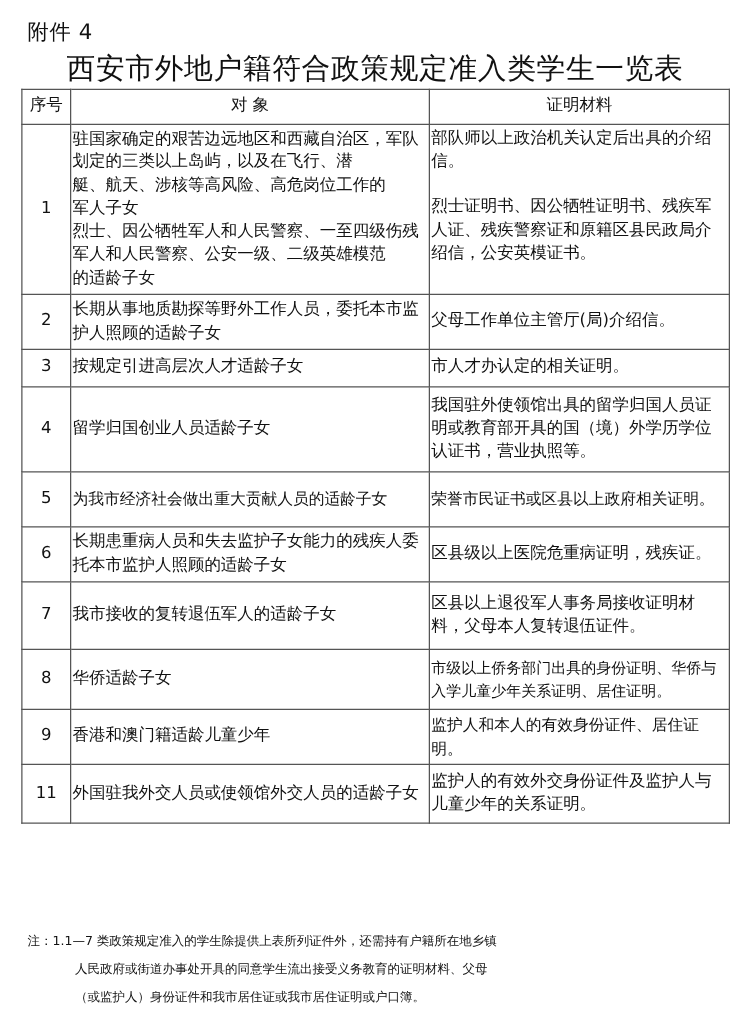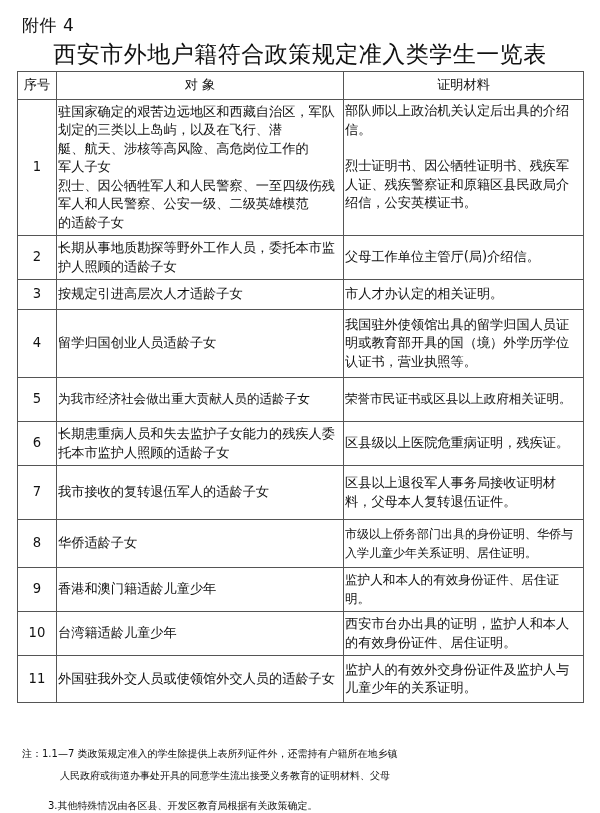--- a/index.html
+++ b/index.html
@@ -90,30 +90,26 @@
     <tr style="height:48px;">
       <td class="num">8</td>
       <td class="obj">华侨适龄子女</td>
       <td class="doc" style="font-size:12px;">市级以上侨务部门出具的身份证明、华侨与入学儿童少年关系证明、居住证明。</td>
     </tr>
     <tr style="height:44px;">
       <td class="num">9</td>
       <td class="obj">香港和澳门籍适龄儿童少年</td>
       <td class="doc" style="font-size:12.6px;">监护人和本人的有效身份证件、居住证明。</td>
     </tr>
-    <tr style="height:44px;">
-      <td class="num">10</td>
-      <td class="obj">台湾籍适龄儿童少年</td>
-      <td class="doc">西安市台办出具的证明，监护人和本人的有效身份证件、居住证明。</td>
-    </tr>
     <tr style="height:47px;">
       <td class="num">11</td>
       <td class="obj">外国驻我外交人员或使领馆外交人员的适龄子女</td>
       <td class="doc">监护人的有效外交身份证件及监护人与儿童少年的关系证明。</td>
     </tr>
   </tbody>
 </table>
 
 <div class="note">
   <span class="first">注：1.1—7 类政策规定准入的学生除提供上表所列证件外，还需持有户籍所在地乡镇</span>
   <span class="indent">人民政府或街道办事处开具的同意学生流出接受义务教育的证明材料、父母</span>
+  <span class="indent">（或监护人）身份证件和我市居住证或我市居住证明或户口簿。</span>
   <span class="n2">3.其他特殊情况由各区县、开发区教育局根据有关政策确定。</span>
 </div>
 
 </body></html>

